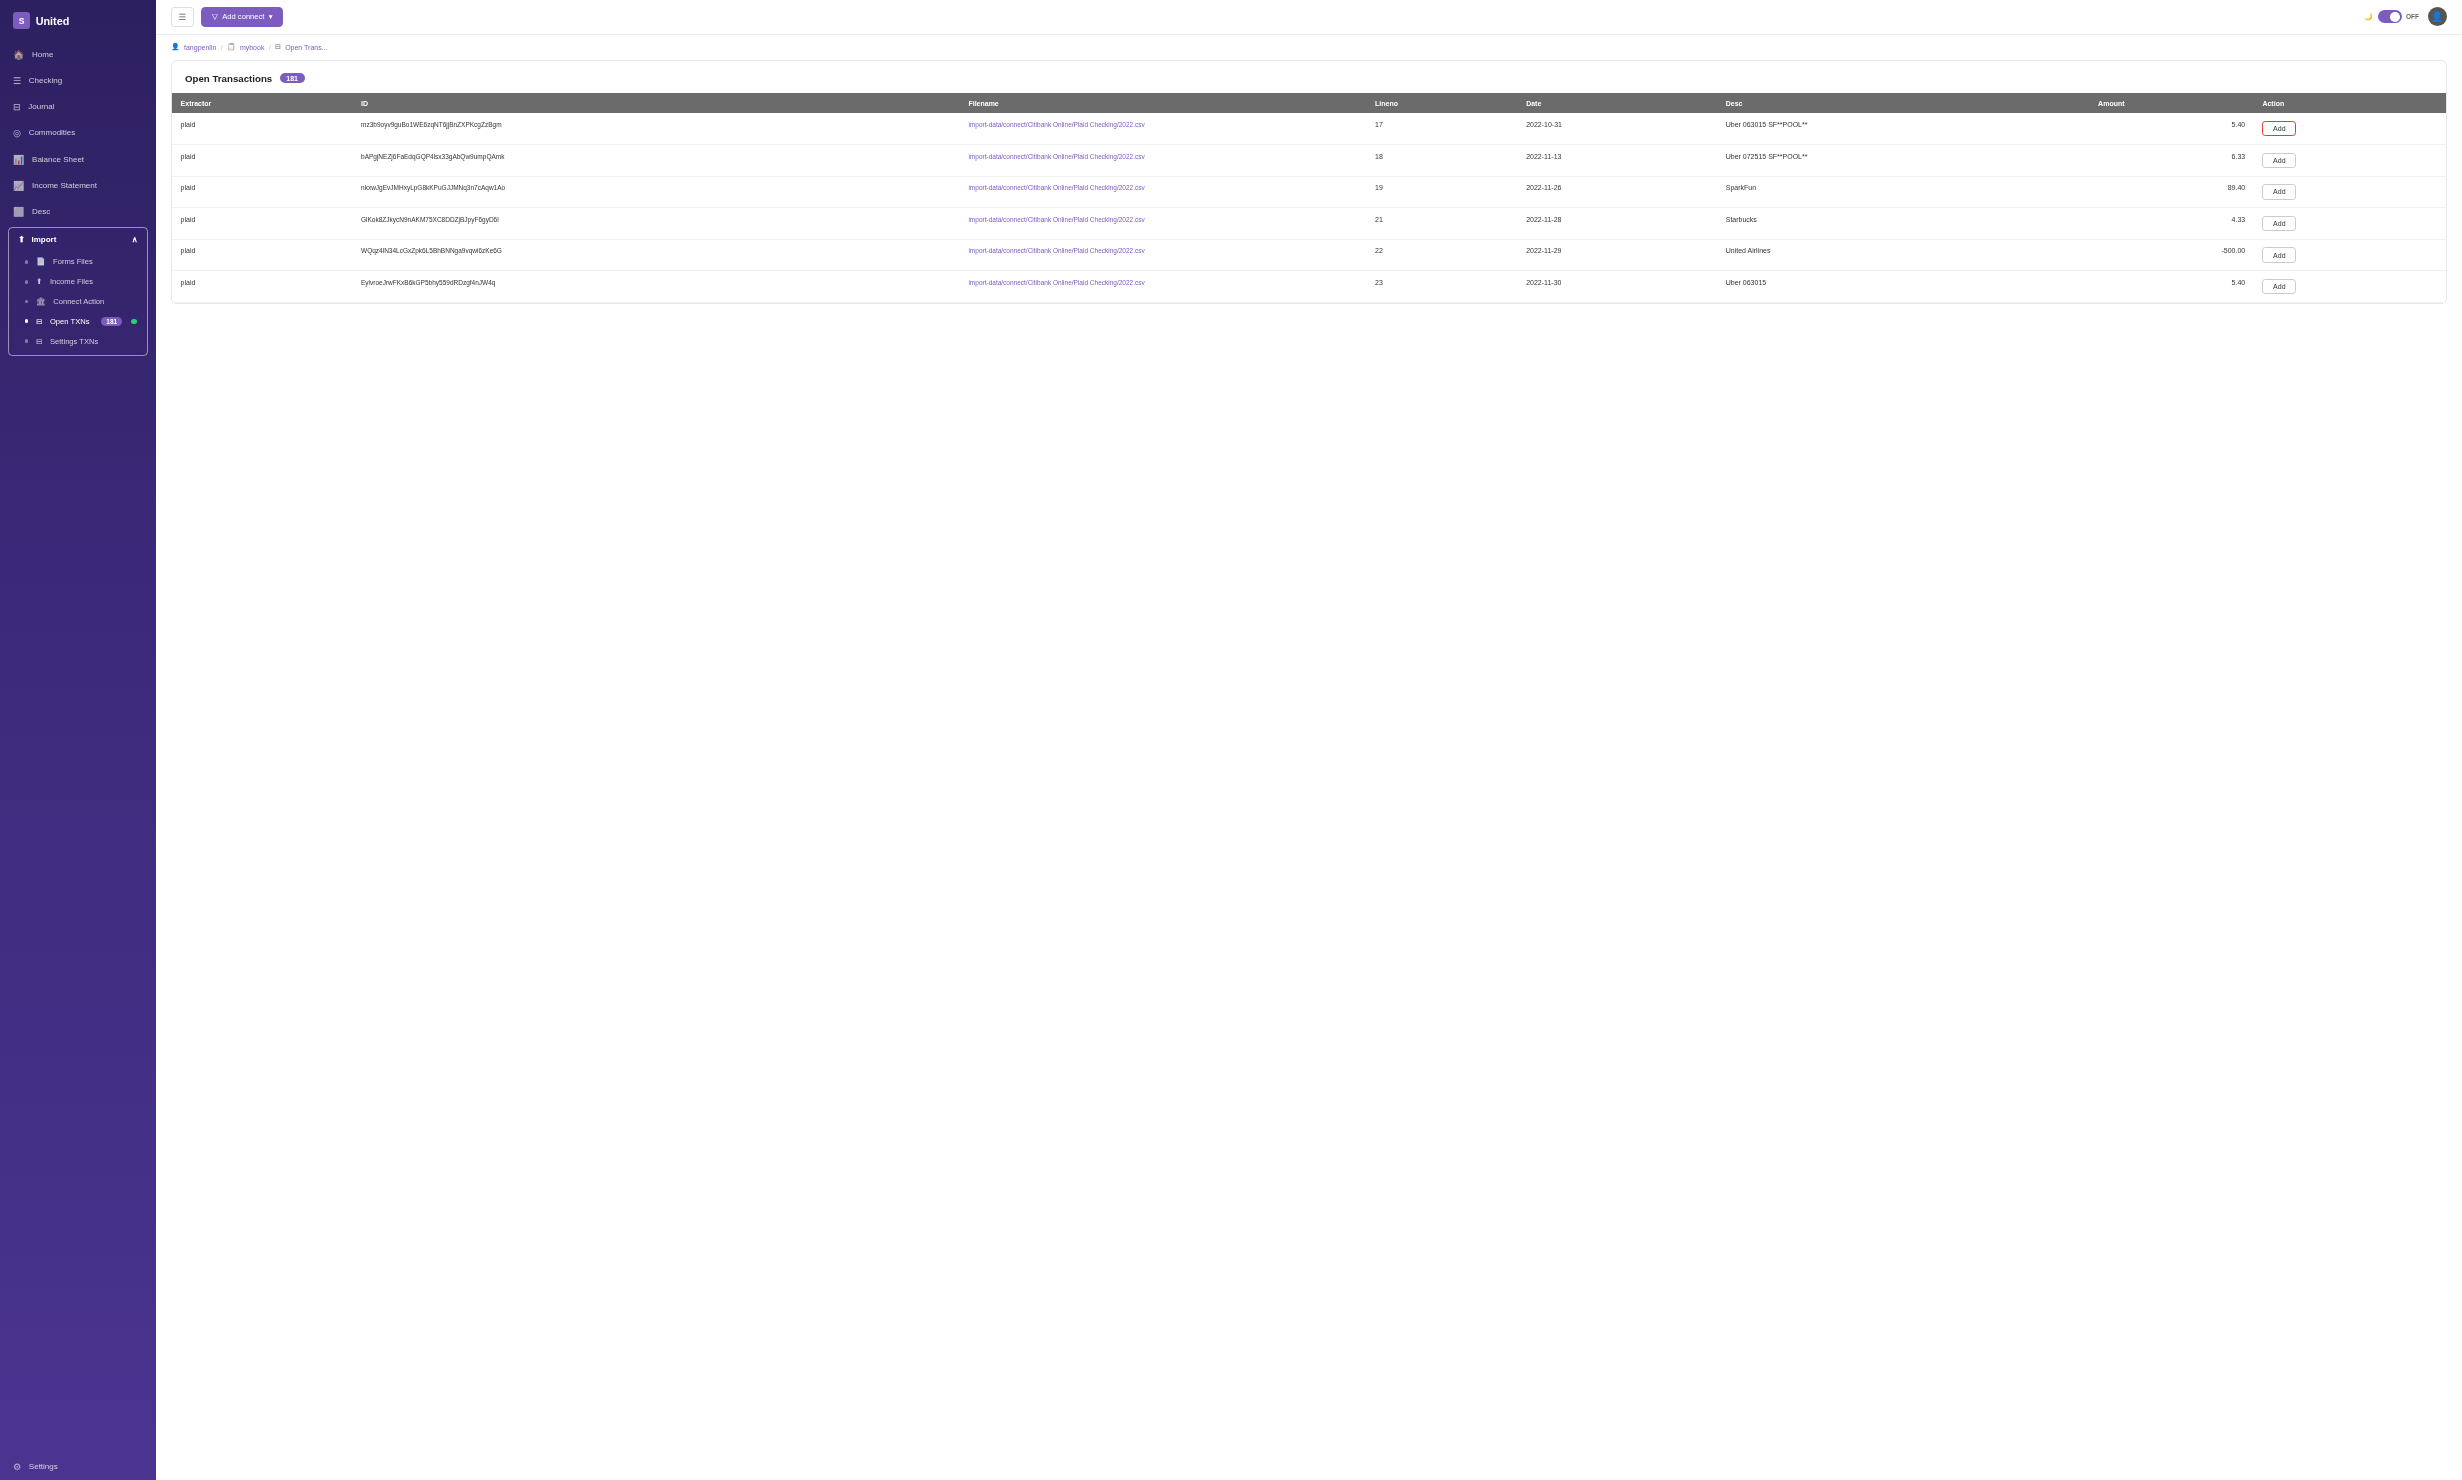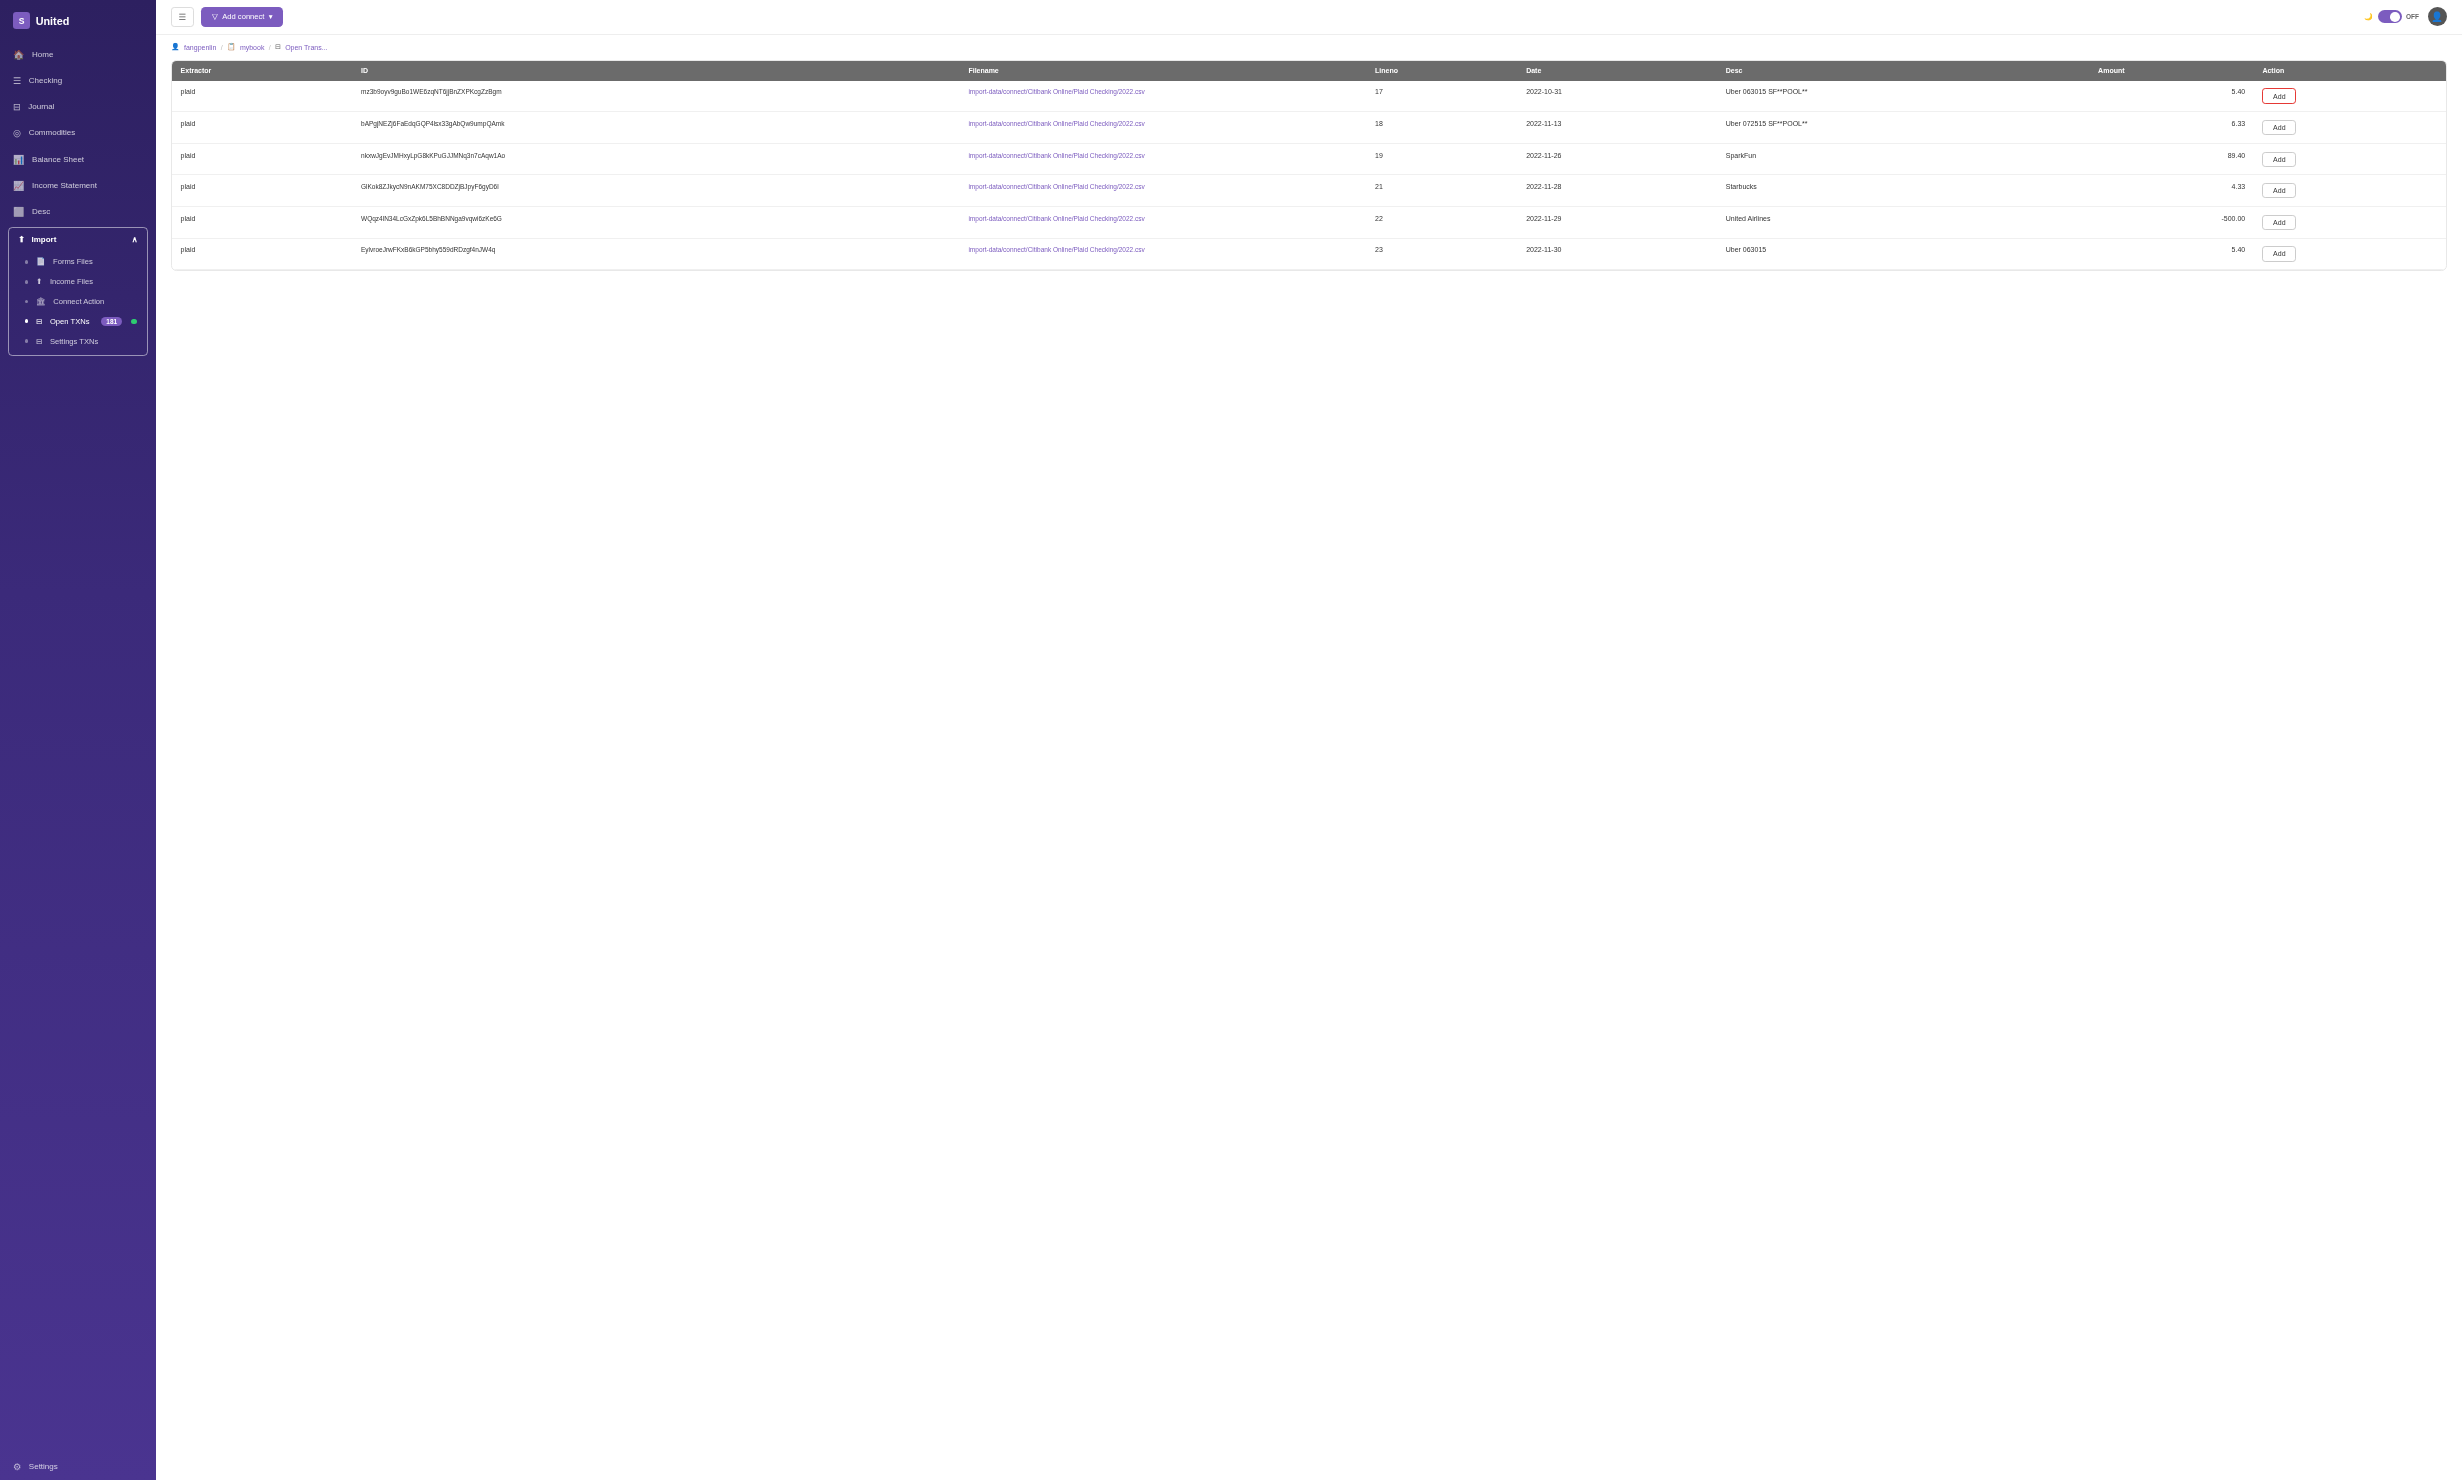--- a/index.html
+++ b/index.html
@@ -358,20 +358,24 @@
       <a>fangpenlin</a>
       <span class="sep">/</span>
       <span>📋</span>
       <a>mybook</a>
       <span class="sep">/</span>
       <span>⊟</span>
       <a style="color:#7c5cbf;">Open Trans...</a>
     </div>
 
     <div class="page-section">
+      <div class="page-header">
+        <span class="page-title">Open Transactions</span>
+        <span class="count-badge">181</span>
+      </div>
 
       <div class="table-wrap">
         <table>
           <thead>
             <tr>
               <th>Extractor</th>
               <th>ID</th>
               <th>Filename</th>
               <th>Lineno</th>
               <th>Date</th>

